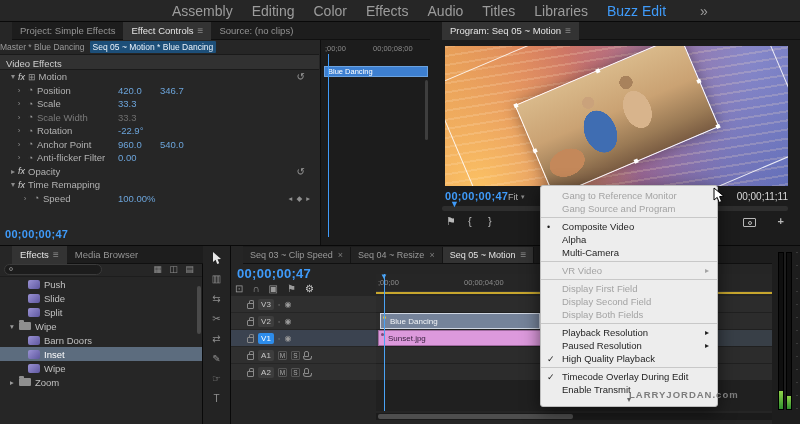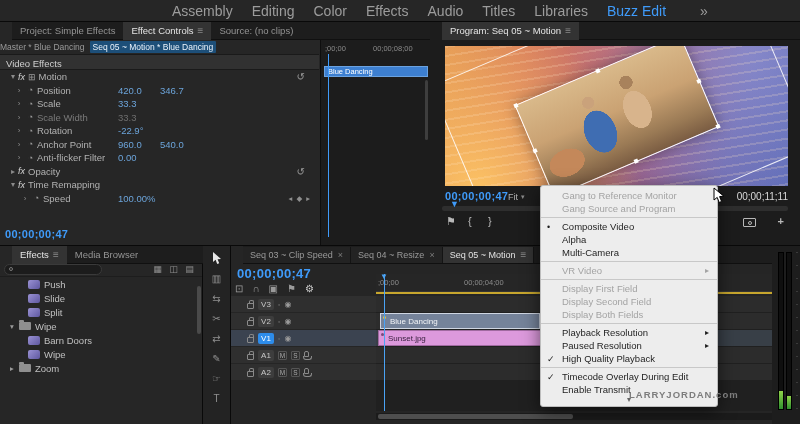--- a/index.html
+++ b/index.html
@@ -422,20 +422,24 @@
         </div>
       <div class="fi folder">
           <span class="twf">▾</span>
           <span class="folder-ic"></span>
           <span>Wipe</span>
         </div>
       <div class="fi">
           <span class="fx-ic"></span>
           <span>Barn Doors</span>
         </div>
+      <div class="fi sel">
+          <span class="fx-ic"></span>
+          <span>Inset</span>
+        </div>
       <div class="fi">
           <span class="fx-ic"></span>
           <span>Wipe</span>
         </div>
       <div class="fi folder">
           <span class="twf">▸</span>
           <span class="folder-ic"></span>
           <span>Zoom</span>
         </div>
     </div>

